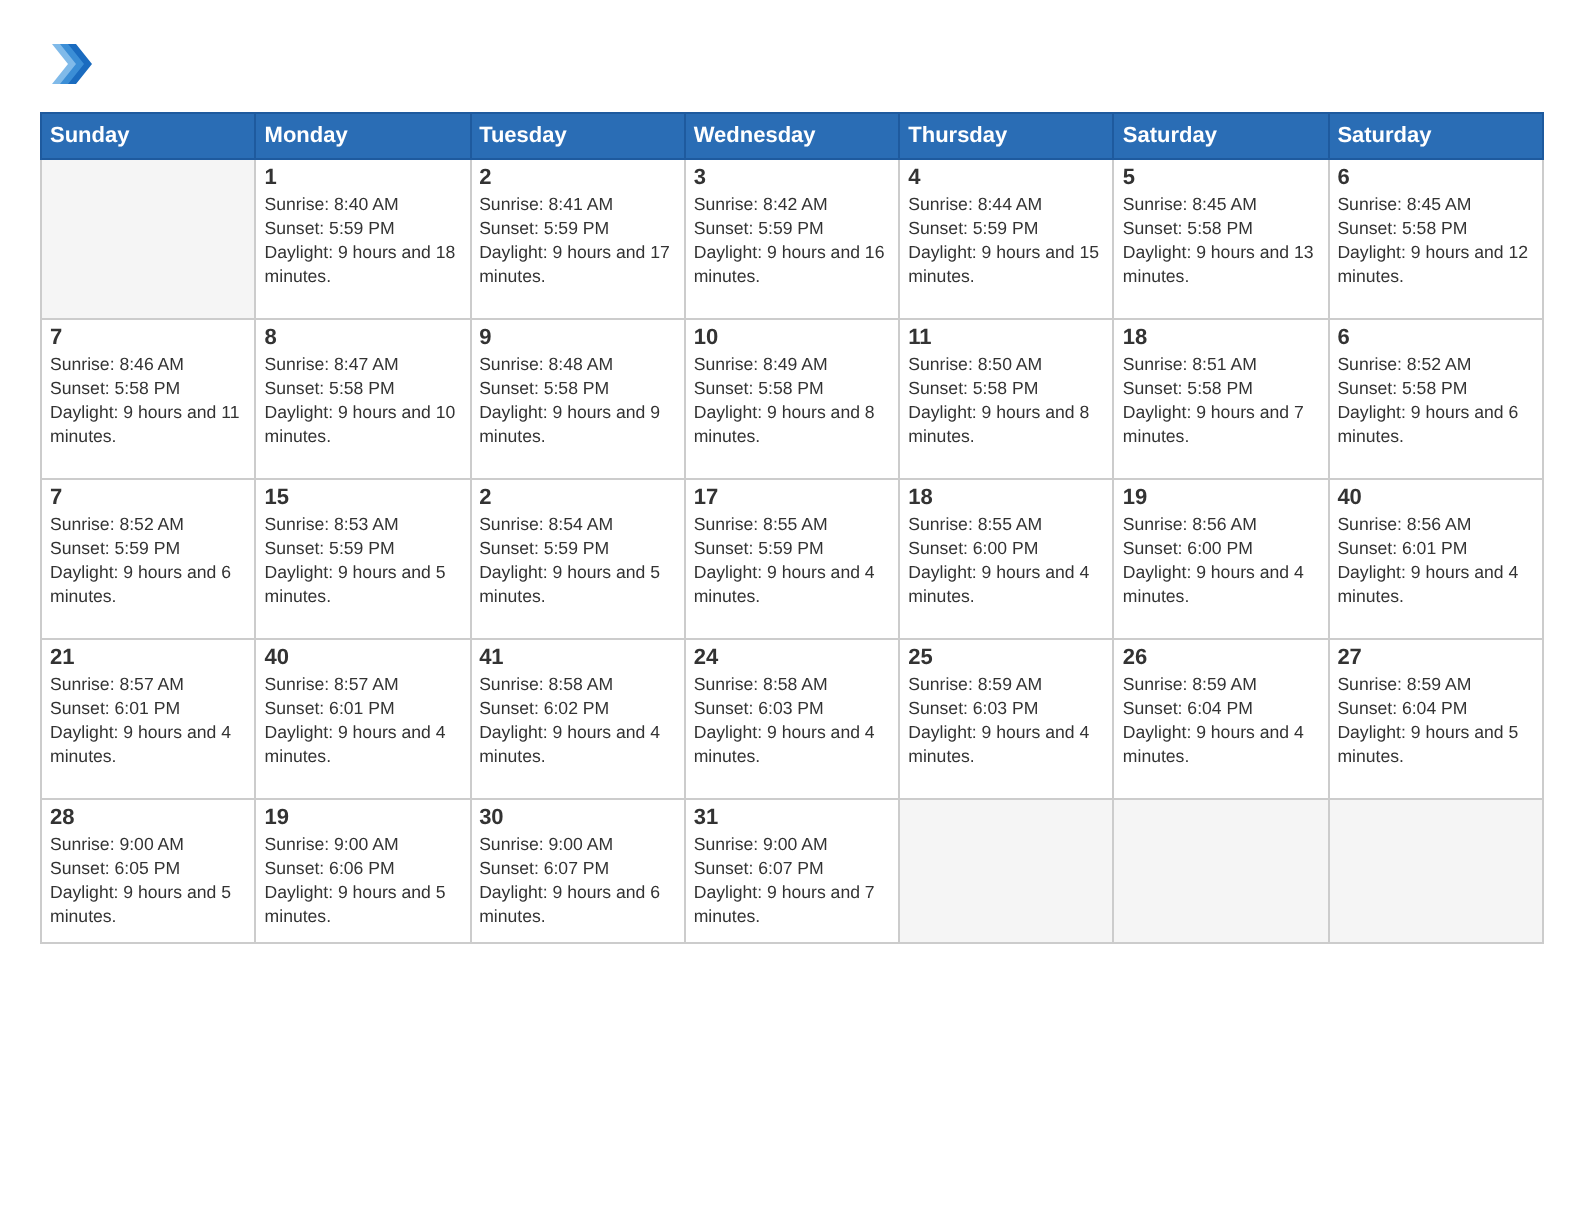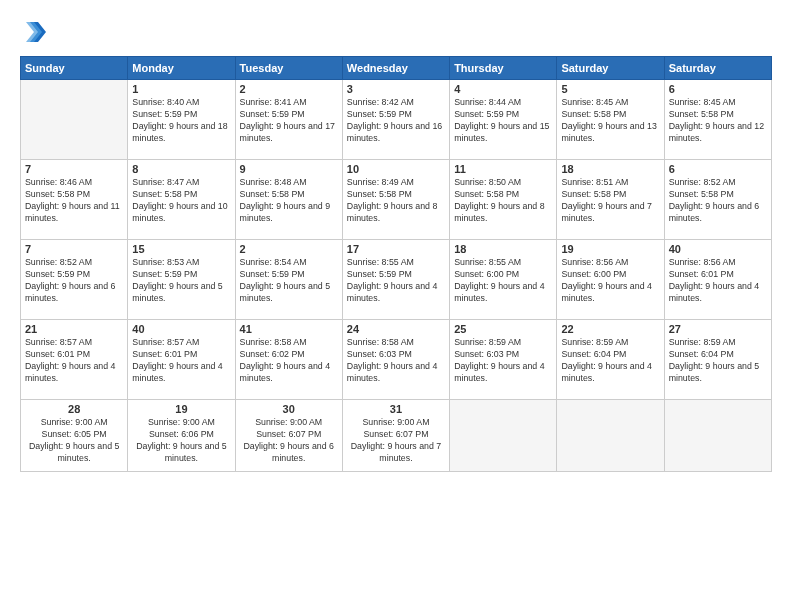--- a/index.html
+++ b/index.html
@@ -93,21 +93,20 @@
       display: block;
       margin-bottom: 2px;
     }
     .day-info {
       font-size: 8.8px;
       color: #333;
       line-height: 1.35;
     }
     .last-row td {
       height: 72px;
-      text-align: center;
     }
   </style>
 </head>
 <body>
 
 <div class="page">
   <div class="header">
     <div class="logo">
       <svg class="logo-icon" viewBox="0 0 28 28">
         <polygon points="18,4 26,14 18,24 10,24 18,14 10,4" fill="#1a6bbf"></polygon>
@@ -240,21 +239,21 @@
           </td>
           <td>
             <span class="day-number">24</span>
             <div class="day-info">Sunrise: 8:58 AM<br>Sunset: 6:03 PM<br>Daylight: 9 hours and 4 minutes.</div>
           </td>
           <td>
             <span class="day-number">25</span>
             <div class="day-info">Sunrise: 8:59 AM<br>Sunset: 6:03 PM<br>Daylight: 9 hours and 4 minutes.</div>
           </td>
           <td>
-            <span class="day-number">22</span>
+            <span class="day-number">26</span>
             <div class="day-info">Sunrise: 8:59 AM<br>Sunset: 6:04 PM<br>Daylight: 9 hours and 4 minutes.</div>
           </td>
           <td>
             <span class="day-number">27</span>
             <div class="day-info">Sunrise: 8:59 AM<br>Sunset: 6:04 PM<br>Daylight: 9 hours and 5 minutes.</div>
           </td>
         </tr>
         <tr class="last-row">
           <td>
             <span class="day-number">28</span>

